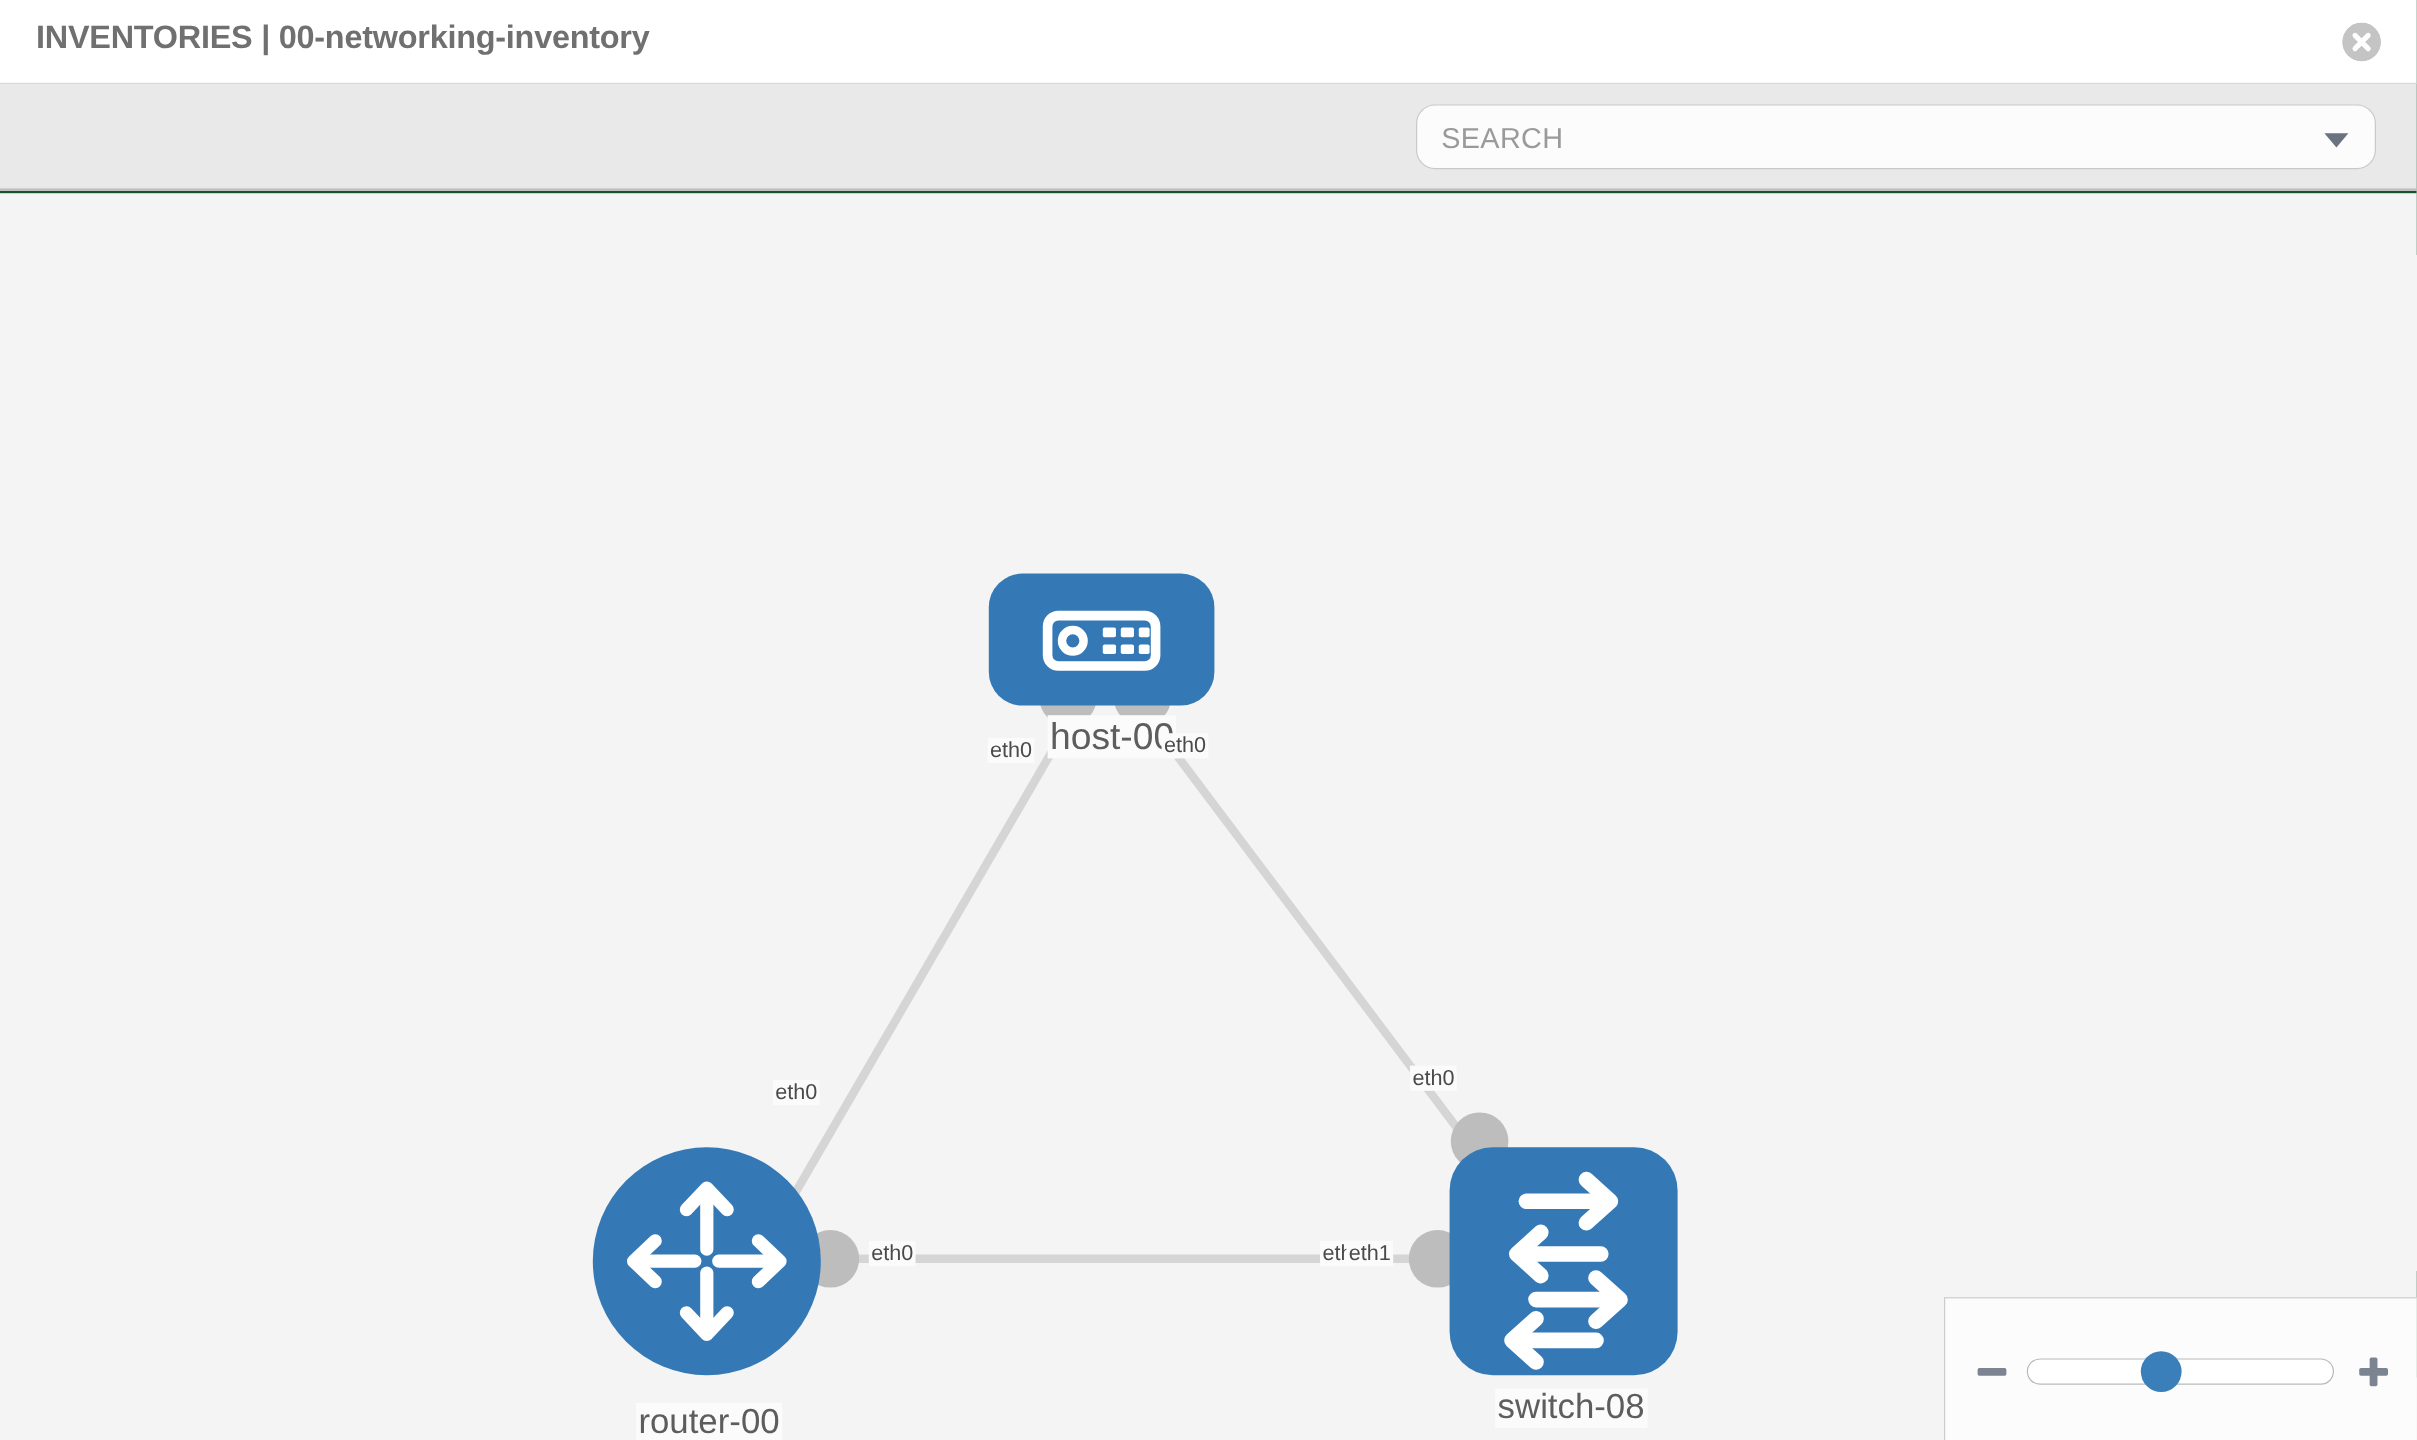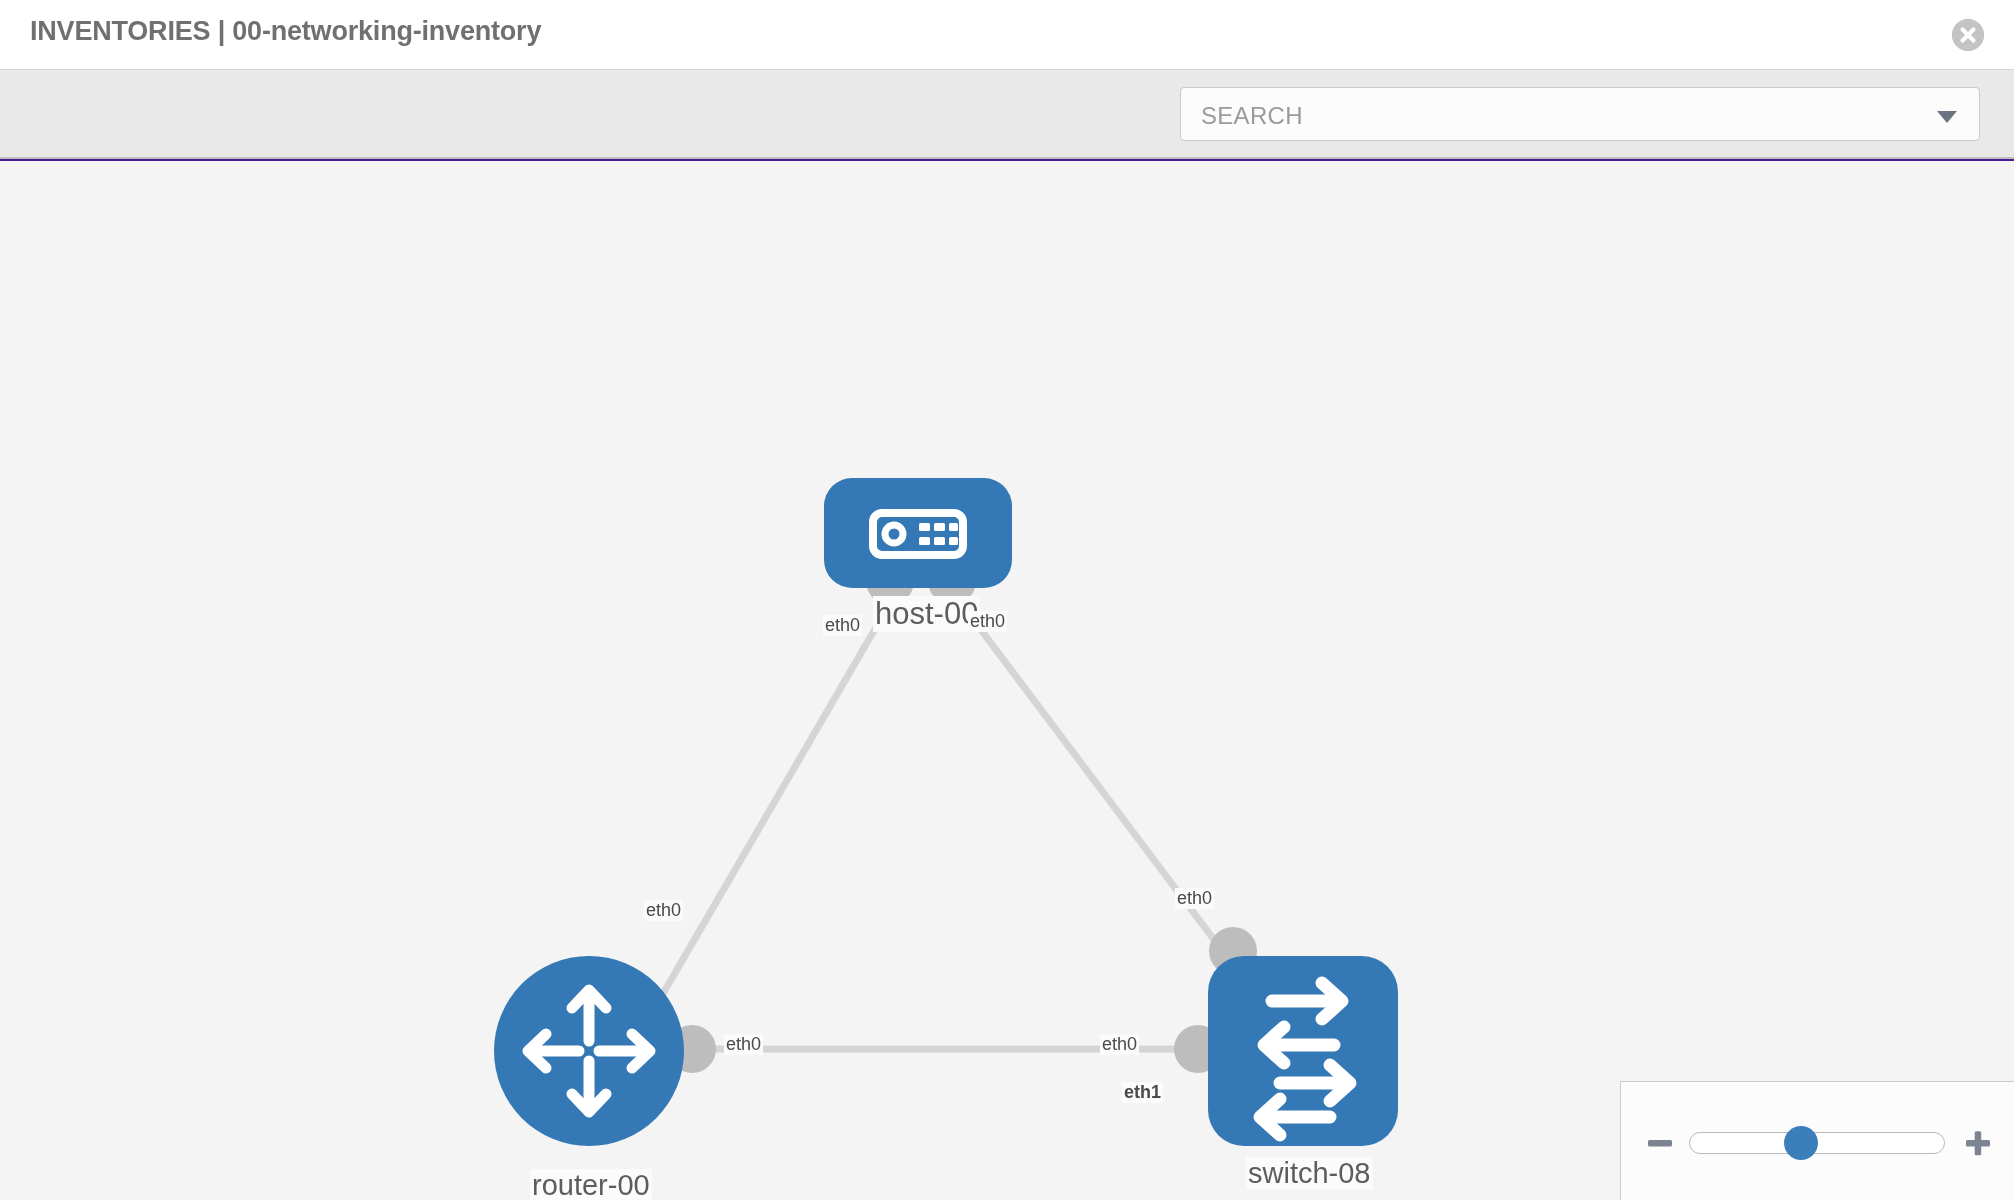--- a/index.html
+++ b/index.html
@@ -9,21 +9,21 @@
     height: 1200px;
     overflow: hidden;
     background: #f4f4f4;
     font-family: "Liberation Sans", sans-serif;
   }
 
   #app {
     position: relative;
     width: 2014px;
     height: 1148px;
-    background: #4c1d95;
+    background: #14532d;
   }
 
   
   .header {
     position: absolute;
     left: 0; top: 0;
     width: 2014px;
     height: 70px;
     background: #ffffff;
     border-bottom: 1px solid #d7d7d7;
@@ -104,21 +104,21 @@
   #key-btn    { left: 1105px; }
 
   .search-select {
     position: absolute;
     left: 1180px;
     top: 17px;
     width: 800px;
     height: 54px;
     background: #fcfcfc;
     border: 1px solid #c9c9c9;
-    border-radius: 4px;
+    border-radius: 16px;
     cursor: text;
   }
   .search-select .label {
     position: absolute;
     left: 20px;
     top: 14px;
     font-size: 24px;
     color: #9a9a9a;
     letter-spacing: 0.3px;
   }
@@ -324,21 +324,21 @@
     <div class="node-label" style="left:1246px; top:996px;">switch-08</div>
 
     <div class="port-label" style="left:823px; top:454px;">eth0</div>
     <div class="port-label" style="left:968px; top:450px;">eth0</div>
 
     <div class="port-label" style="left:644px; top:739px;">eth0</div>
     <div class="port-label" style="left:724px; top:873px;">eth0</div>
 
     <div class="port-label" style="left:1175px; top:727px;">eth0</div>
     <div class="port-label" style="left:1100px; top:873px;">eth0</div>
-    <div class="port-label" style="left:1122px; top:921px;font-weight:bold;">eth1</div>
+    <div class="port-label" style="left:1122px; top:873px;">eth1</div>
   </div>
 
   <div class="zoom-panel">
 
     <div class="zoom-minus">
       <svg viewBox="0 0 30 30">
         <rect x="3" y="12" width="24" height="6.5" rx="1.5" fill="#7b8490"></rect>
       </svg>
     </div>
 

